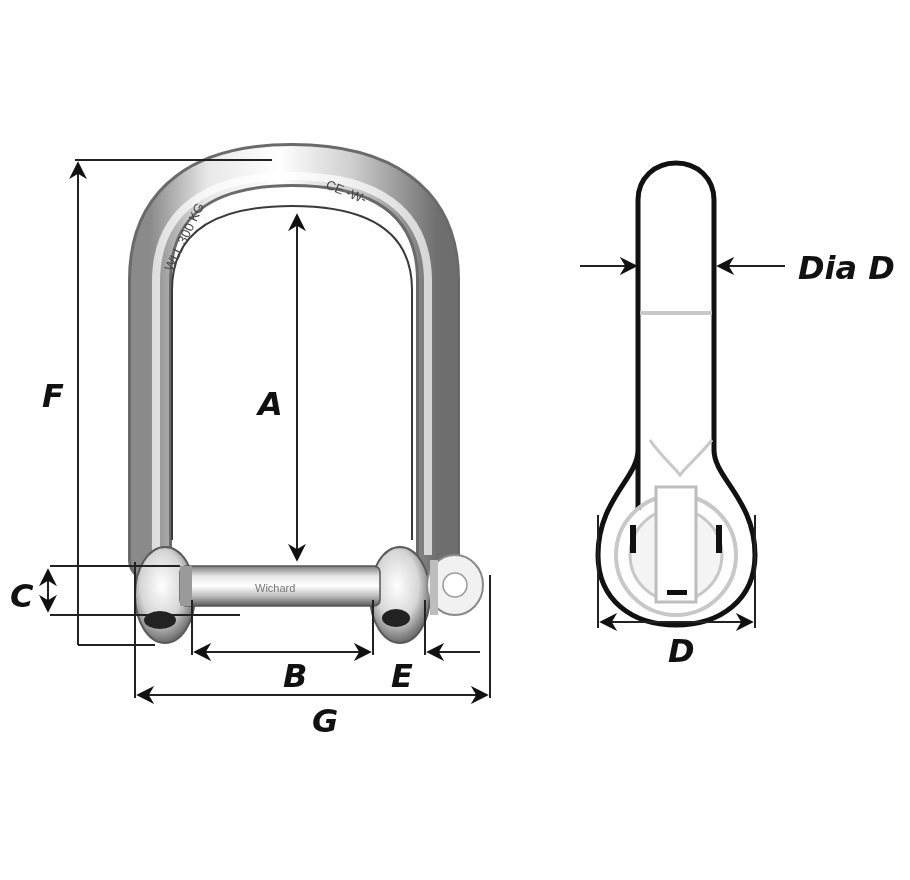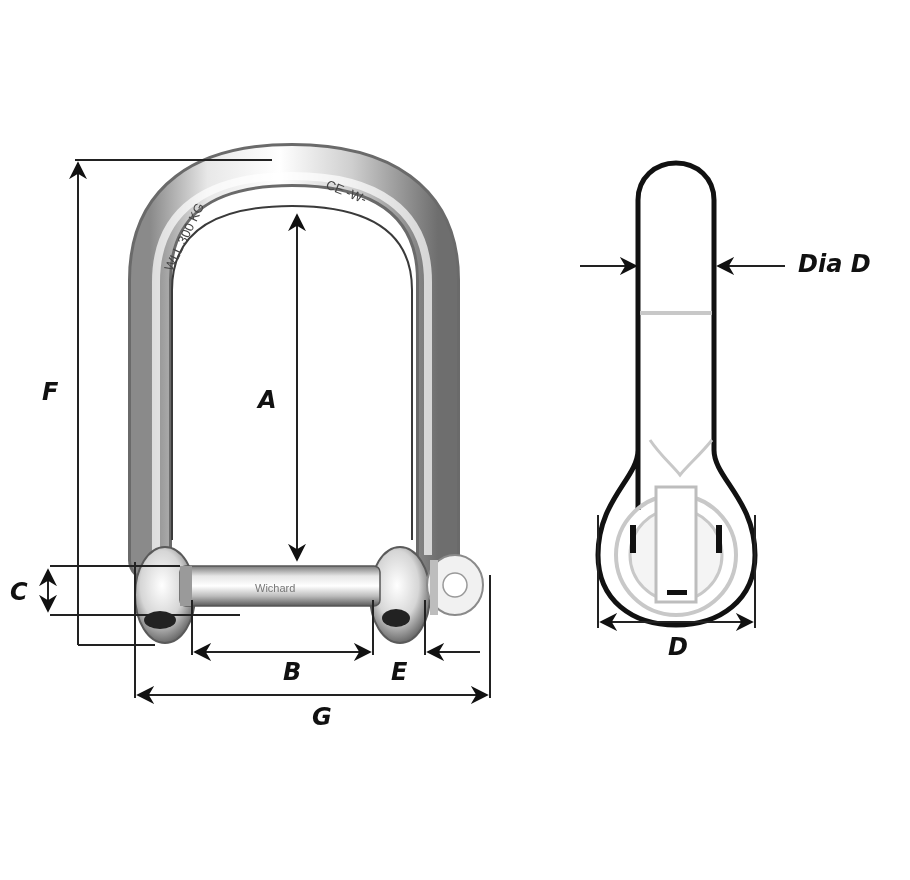--- a/index.html
+++ b/index.html
@@ -1,20 +1,20 @@
 <!DOCTYPE html>
 <html><head>
 <meta charset="utf-8">
 <style>
   html, body { margin: 0; padding: 0; background: #ffffff; }
   body { width: 910px; height: 880px; position: relative; overflow: hidden;
          font-family: "Liberation Sans", sans-serif; }
   #stage { position: absolute; left: 0; top: 0; width: 910px; height: 880px; }
   .lbl { position: absolute; font-family: "DejaVu Sans", sans-serif; font-weight: bold;
-         font-style: italic; font-size: 24px; color: #111111; line-height: 1; }
+         font-style: italic; font-size: 32px; color: #111111; line-height: 1; }
   .eng { font-family: "Liberation Sans", sans-serif; font-size: 13px; fill: #444; }
 </style>
 </head>
 <body>
 
 <div id="stage">
   <svg width="910" height="880" viewBox="0 0 910 880" xmlns="http://www.w3.org/2000/svg">
     <defs>
       <linearGradient id="metalH" x1="0" y1="0" x2="1" y2="0">
         <stop offset="0" stop-color="#8a8a8a"></stop>

